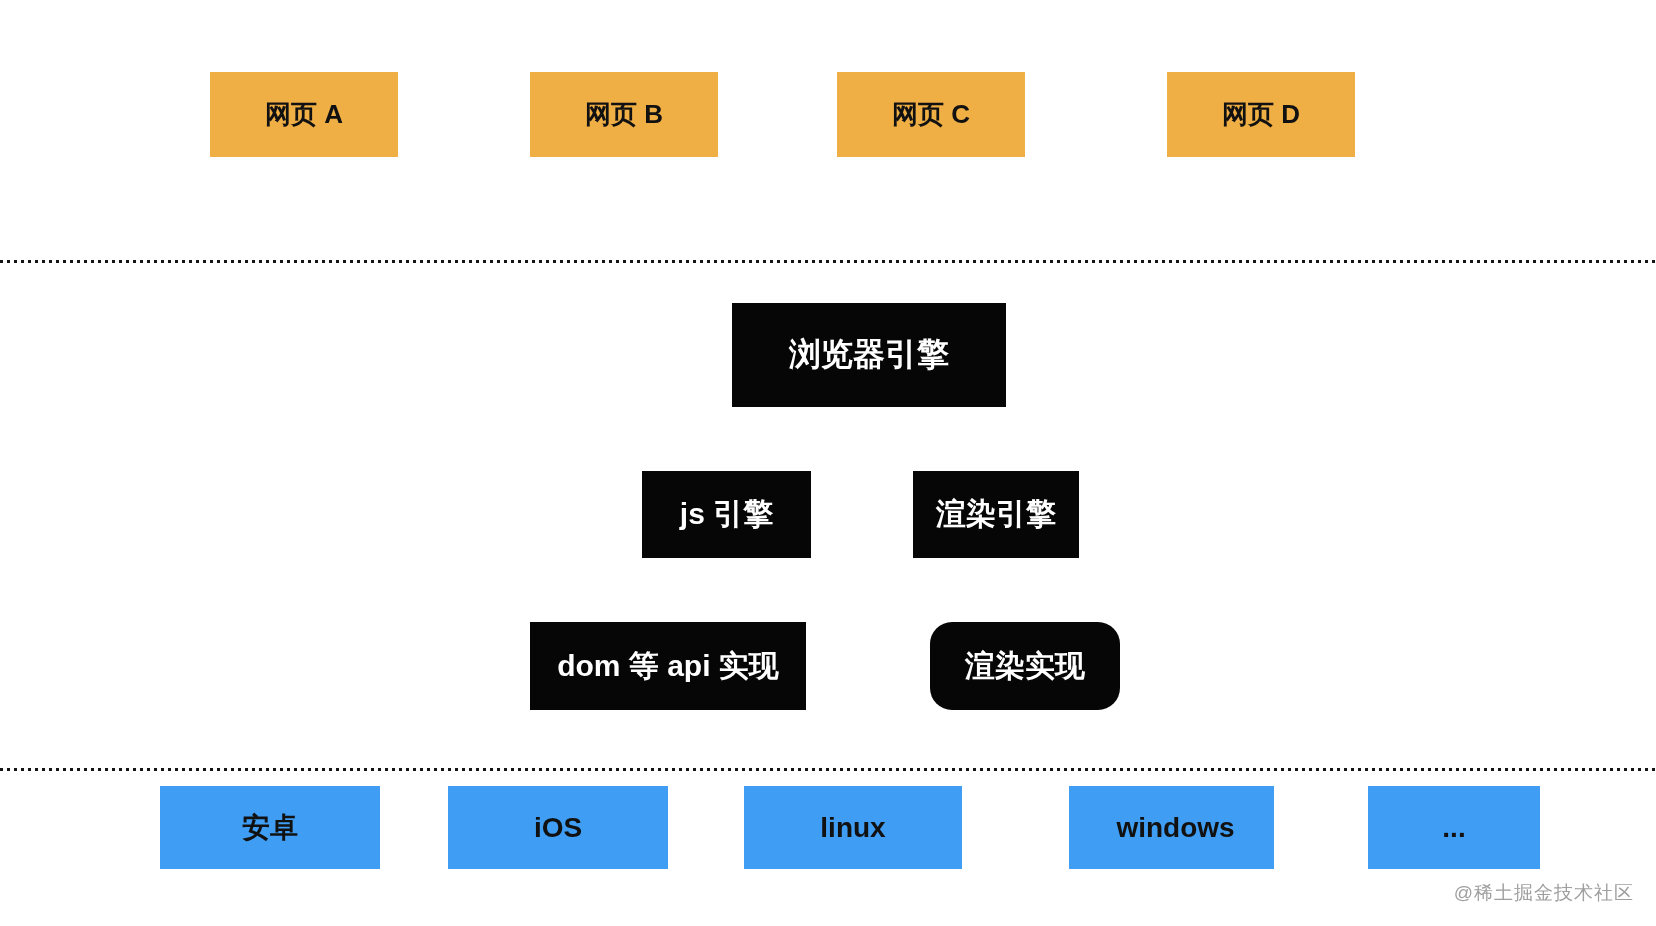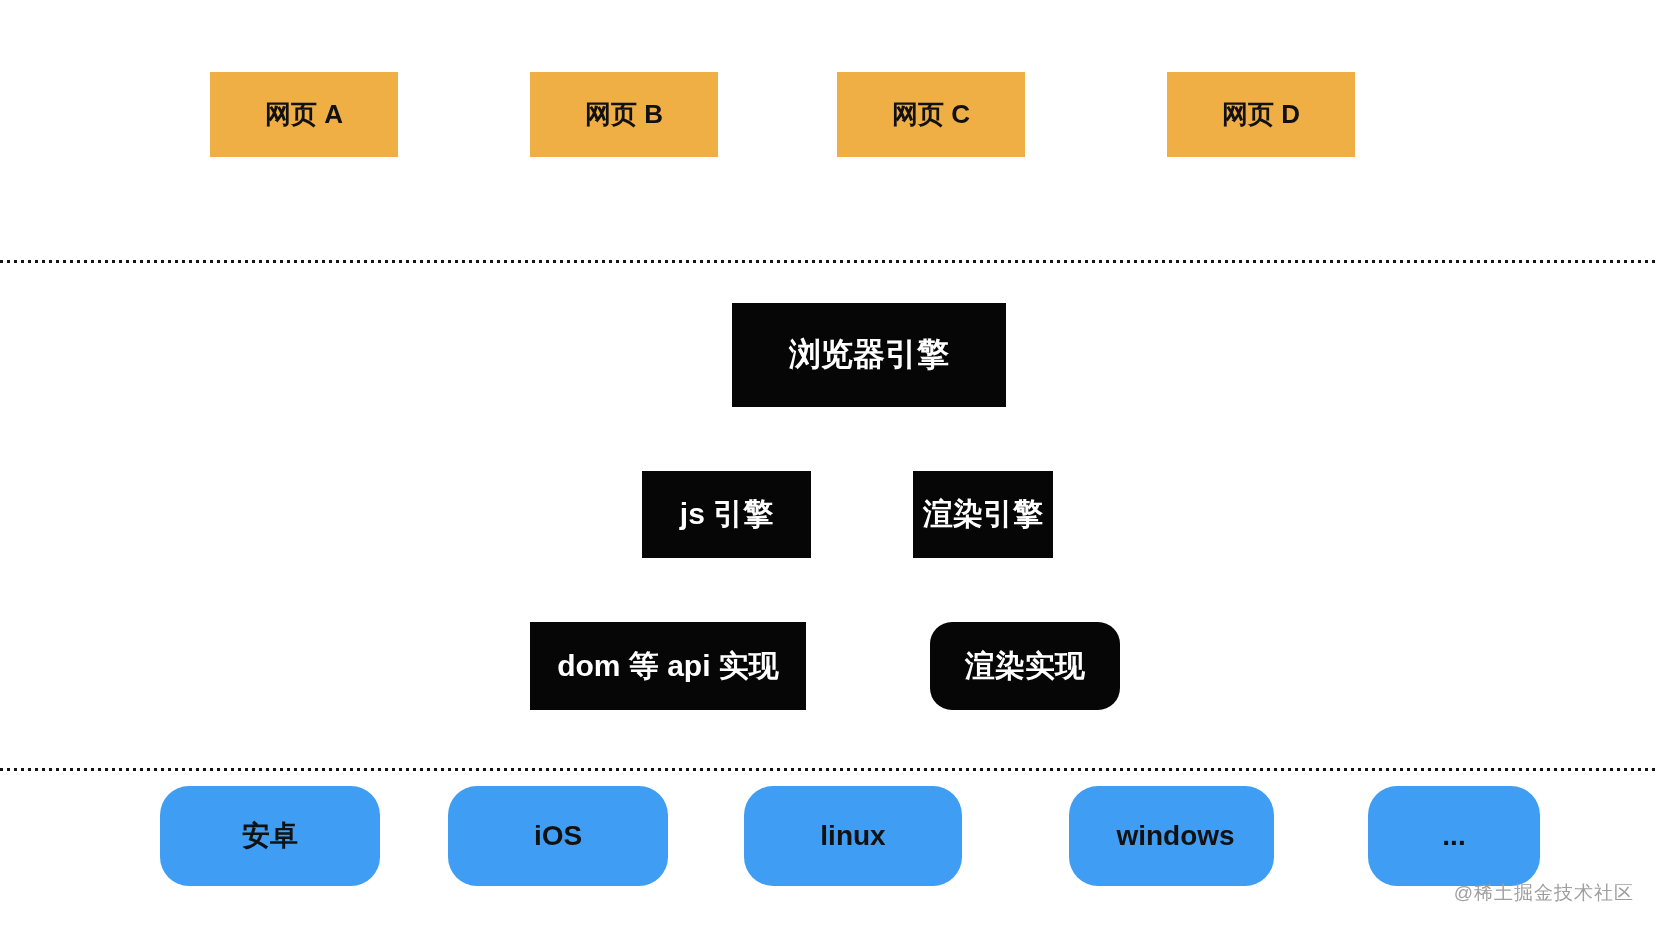--- a/index.html
+++ b/index.html
@@ -34,23 +34,22 @@
     top: 72px;
   }
   .engine-node {
     background: var(--engine-fill, #060606);
     color: var(--text-light, #ffffff);
   }
   .platform-node {
     background: var(--platform-fill, #3F9EF3);
     color: var(--text-dark, #111111);
     font-size: 28px;
-    height: 100px;
+    height: 83px;
     top: 786px;
-    border-radius: 29px;
   }
   .separator {
     position: absolute;
     left: 0;
     width: 1656px;
     height: 3px;
     background: repeating-linear-gradient(
       to right,
       var(--separator, #141414) 0px,
       var(--separator, #141414) 3px,
@@ -71,21 +70,21 @@
     width: 274px; height: 104px;
     font-size: 32px;
   }
   #js-engine {
     left: 642px; top: 471px;
     width: 169px; height: 87px;
     font-size: 30px;
   }
   #render-engine {
     left: 913px; top: 471px;
-    width: 140px; height: 87px;
+    width: 166px; height: 87px;
     font-size: 30px;
     text-align: right;
   }
   #dom-api-impl {
     left: 530px; top: 622px;
     width: 276px; height: 88px;
     font-size: 30px;
   }
   #render-impl {
     left: 930px; top: 622px;

